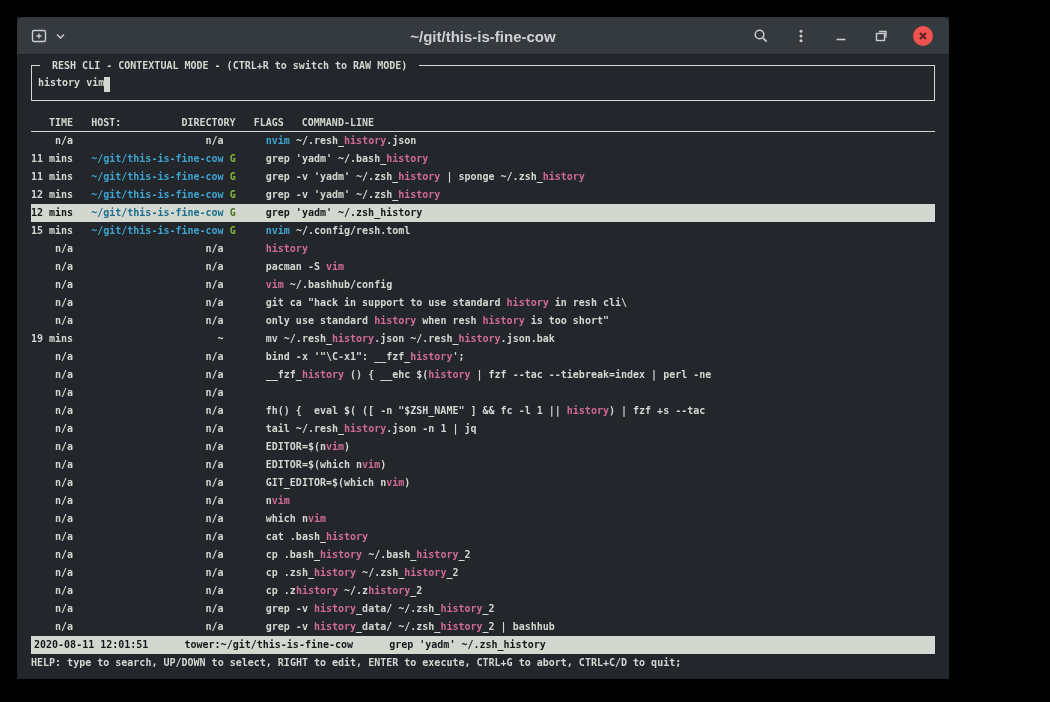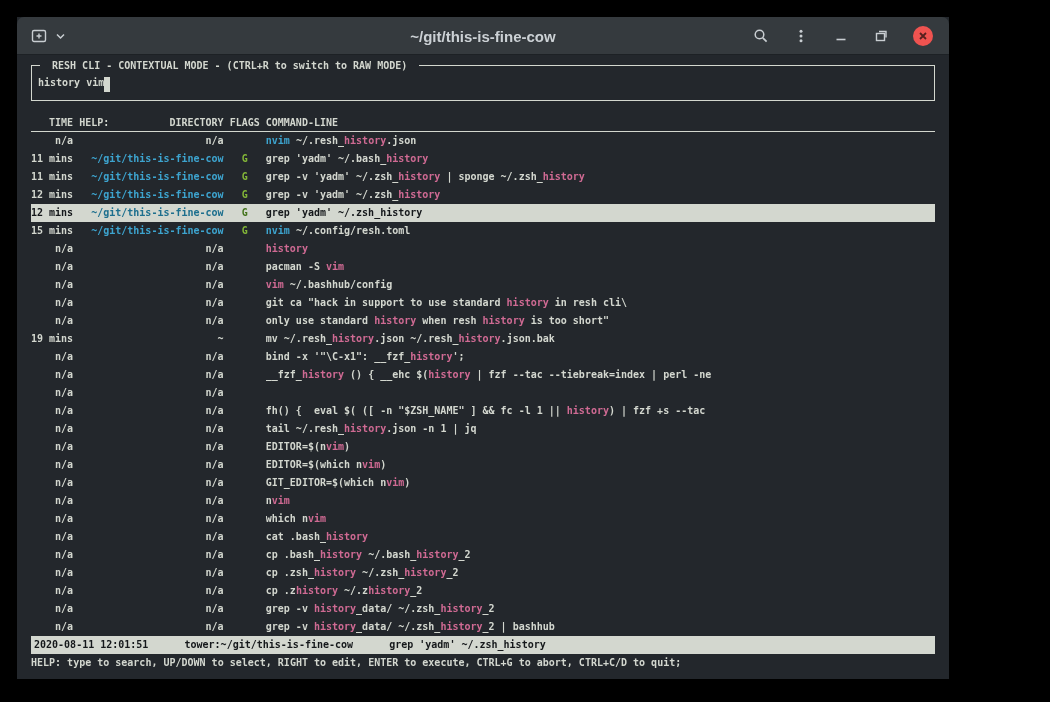--- a/index.html
+++ b/index.html
@@ -30,25 +30,25 @@
             font-weight:bold;color:var(--fg);position:relative;}
   .search-box{margin-top:4px;height:36px;border:1px solid var(--fg);position:relative;
               display:flex;align-items:center;}
   .box-title{position:absolute;top:-9px;left:8px;background:var(--bg);padding:0 6px;
              white-space:pre;}
   .query-line{padding-left:6px;white-space:pre;display:flex;align-items:center;justify-content:center;}
   .cursor{display:inline-block;width:1ch;height:15px;background:var(--fg);margin-left:0px;
           transform:translateY(1px);}
   .table{margin-top:13px;}
   .row{display:flex;height:18px;white-space:pre;overflow:hidden;}
-  .row.header{border-bottom:1px solid var(--fg);}
+  .row.header{border-bottom:1px solid var(--fg);gap:12px;}
   .col-time{width:7ch;text-align:right;flex:none;white-space:pre;}
   .col-host{width:24ch;margin-left:1ch;text-align:right;flex:none;white-space:pre;overflow:hidden;}
   .col-host.hh{display:inline-flex;justify-content:space-between;text-align:left;}
-  .col-flags{width:5ch;margin-left:1ch;flex:none;white-space:pre;text-align:center;}
+  .col-flags{width:5ch;margin-left:1ch;flex:none;white-space:pre;}
   .col-cmd{margin-left:1ch;flex:1;white-space:pre;overflow:hidden;}
   .c-d{color:var(--fg);} .c-m{color:var(--match);} .c-b{color:var(--blue);} .c-g{color:var(--green);}
   .row.selected{background:var(--selbg);}
   .row.selected .col-time,.row.selected .c-d,.row.selected .c-m{color:var(--selfg);}
   .row.selected .c-b{color:var(--selblue);}
   .row.selected .c-g{color:var(--selgreen);}
   .statusbar{height:18px;background:var(--selbg);color:var(--selfg);white-space:pre;
              overflow:hidden;padding-left:0.5ch;}
   .statusbar .gap1{display:inline-block;width:6ch;}
   .statusbar .gap2{display:inline-block;width:6ch;}
@@ -116,21 +116,21 @@
     <div class="search-box">
       <span class="box-title"> RESH CLI - CONTEXTUAL MODE - (CTRL+R to switch to RAW MODE) </span>
       <div class="query-line">
         <span>history vim</span><span class="cursor"></span>
       </div>
     </div>
 
     <div class="table">
       <div class="row header">
         <span class="col-time">TIME</span>
-        <span class="col-host hh"><span>HELP:</span><span>DIRECTORY</span></span>
+        <span class="col-host hh"><span>HOST:</span><span>DIRECTORY</span></span>
         <span class="col-flags">FLAGS</span>
         <span class="col-cmd">COMMAND-LINE</span>
       </div>
       <div id="rows">
           <div class="row"><span class="col-time c-d">n/a</span><span class="col-host c-d">n/a</span><span class="col-flags c-g"></span><span class="col-cmd"><span class="c-b">nvim</span><span class="c-d"> ~/.resh_</span><span class="c-m">history</span><span class="c-d">.json</span></span></div>
           <div class="row"><span class="col-time c-d">11 mins</span><span class="col-host c-b">~/git/this-is-fine-cow</span><span class="col-flags c-g">G</span><span class="col-cmd"><span class="c-d">grep 'yadm' ~/.bash_</span><span class="c-m">history</span></span></div>
           <div class="row"><span class="col-time c-d">11 mins</span><span class="col-host c-b">~/git/this-is-fine-cow</span><span class="col-flags c-g">G</span><span class="col-cmd"><span class="c-d">grep -v 'yadm' ~/.zsh_</span><span class="c-m">history</span><span class="c-d"> | sponge ~/.zsh_</span><span class="c-m">history</span></span></div>
           <div class="row"><span class="col-time c-d">12 mins</span><span class="col-host c-b">~/git/this-is-fine-cow</span><span class="col-flags c-g">G</span><span class="col-cmd"><span class="c-d">grep -v 'yadm' ~/.zsh_</span><span class="c-m">history</span></span></div>
           <div class="row selected"><span class="col-time c-d">12 mins</span><span class="col-host c-b">~/git/this-is-fine-cow</span><span class="col-flags c-g">G</span><span class="col-cmd"><span class="c-d">grep 'yadm' ~/.zsh_</span><span class="c-m">history</span></span></div>
           <div class="row"><span class="col-time c-d">15 mins</span><span class="col-host c-b">~/git/this-is-fine-cow</span><span class="col-flags c-g">G</span><span class="col-cmd"><span class="c-b">nvim</span><span class="c-d"> ~/.config/resh.toml</span></span></div>

